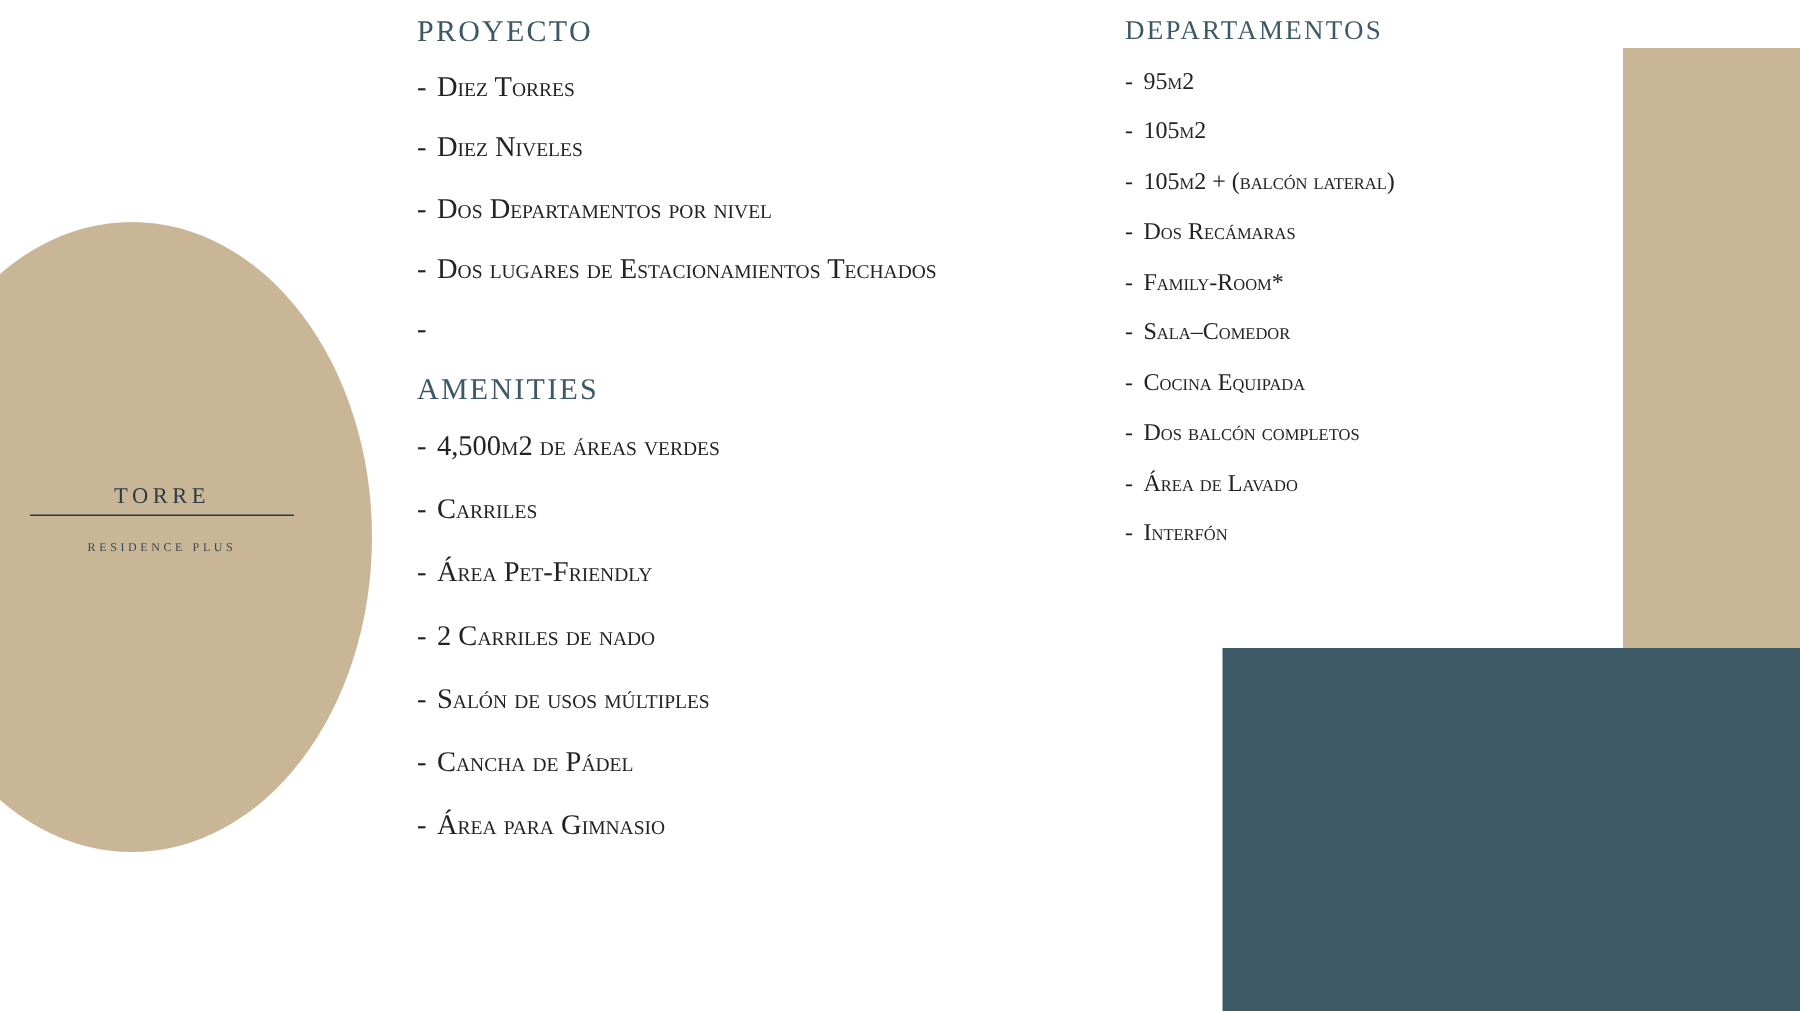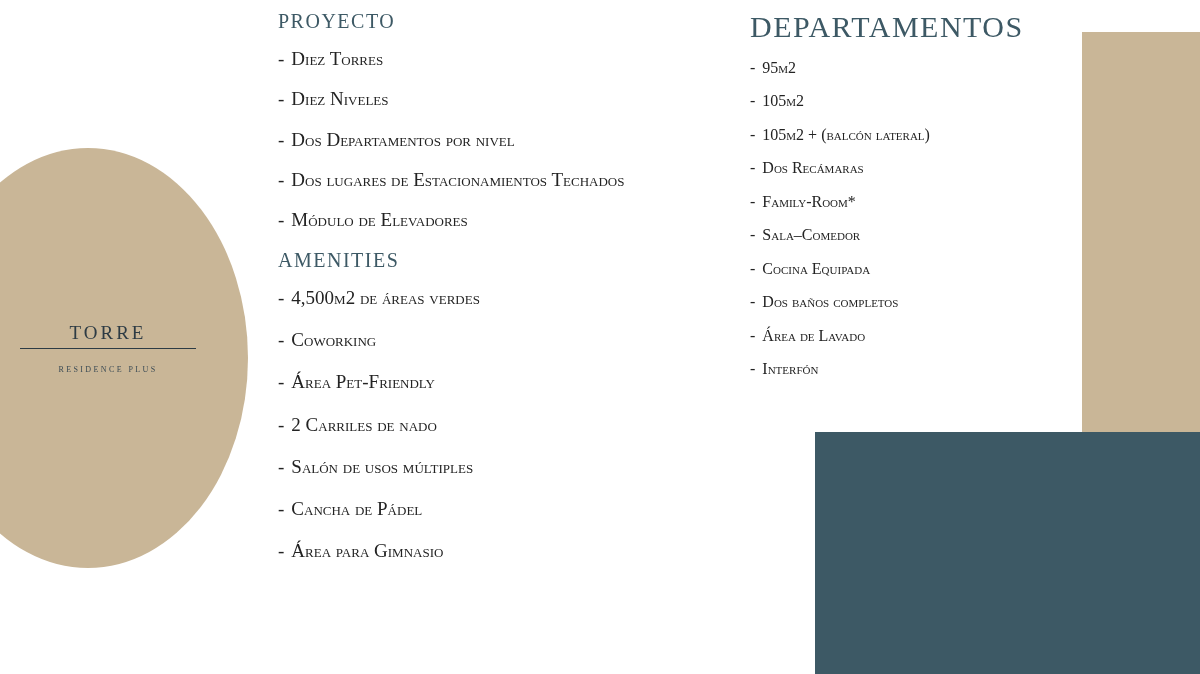--- a/index.html
+++ b/index.html
@@ -46,21 +46,21 @@
   
   #logo {
     position: absolute;
     left: 8px;
     top: 322px;
     width: 200px;
     text-align: center;
     color: #2d3b44;
   }
   #logo .logo-top {
-    font-size: 19px;
+    font-size: 15px;
     letter-spacing: 3px;
     font-variant: small-caps;
     text-transform: uppercase;
     line-height: 1.2;
   }
   #logo .logo-main {
     font-size: 26px;
     letter-spacing: 1px;
     font-variant: small-caps;
     line-height: 1.15;
@@ -92,21 +92,21 @@
     width: 420px;
   }
   #col-right {
     left: 750px;
     top: 10px;
     width: 330px;
   }
 
   .section-title {
     color: #3d5965;
-    font-size: 30px;
+    font-size: 18px;
     letter-spacing: 1.5px;
     font-variant: small-caps;
     text-transform: uppercase;
     margin: 0 0 14px 0;
     font-weight: normal;
     font-family: "Liberation Serif", serif;
   }
   #col-middle .section-title { font-size: 20px; }
   #amenities-title { }
 
@@ -161,33 +161,32 @@
       <li>
         <span class="dash">-</span>
         <span>Dos Departamentos por nivel</span>
       </li>
       <li>
         <span class="dash">-</span>
         <span>Dos lugares de Estacionamientos Techados</span>
       </li>
       <li>
         <span class="dash">-</span>
-        <span>Módulo de Elevadores</span>
       </li>
     </ul>
 
   <h2 class="section-title" id="amenities-title">AMENITIES</h2>
   <ul class="item-list" id="amenities-list">
       <li>
         <span class="dash">-</span>
         <span>4,500m2 de áreas verdes</span>
       </li>
       <li>
         <span class="dash">-</span>
-        <span>Coworking</span>
+        <span>Carriles</span>
       </li>
       <li>
         <span class="dash">-</span>
         <span>Área Pet-Friendly</span>
       </li>
       <li>
         <span class="dash">-</span>
         <span>2 Carriles de nado</span>
       </li>
       <li>
@@ -231,21 +230,21 @@
       <li>
         <span class="dash">-</span>
         <span>Sala–Comedor</span>
       </li>
       <li>
         <span class="dash">-</span>
         <span>Cocina Equipada</span>
       </li>
       <li>
         <span class="dash">-</span>
-        <span>Dos baños completos</span>
+        <span>Dos balcón completos</span>
       </li>
       <li>
         <span class="dash">-</span>
         <span>Área de Lavado</span>
       </li>
       <li>
         <span class="dash">-</span>
         <span>Interfón</span>
       </li>
     </ul>

